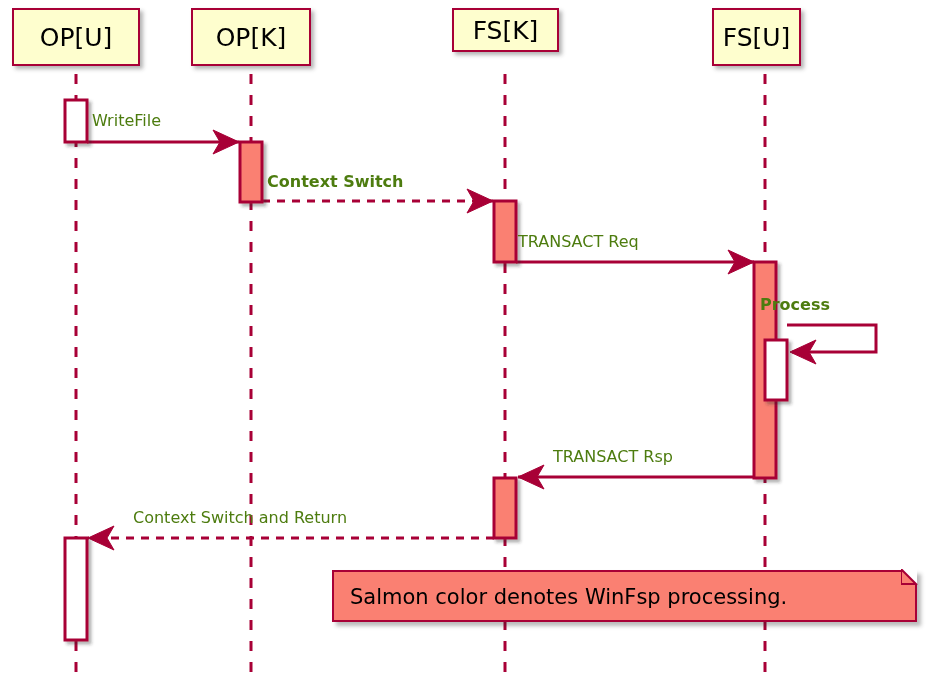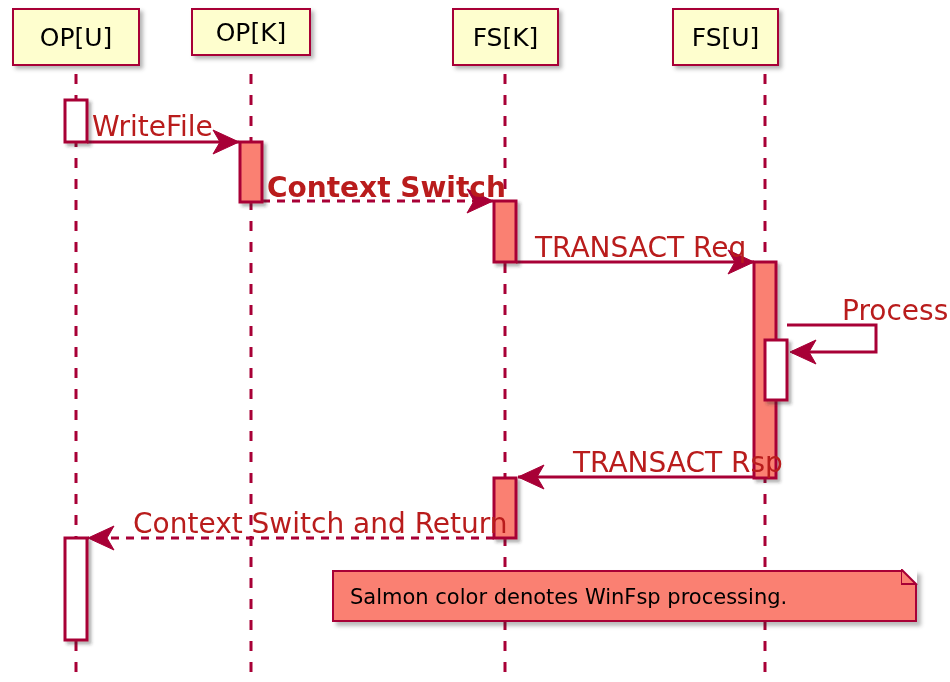--- a/index.html
+++ b/index.html
@@ -38,22 +38,22 @@
   }
   .participant-label {
     font-size: 25px;
     color: #000000;
     line-height: 1;
     white-space: nowrap;
     font-family: "DejaVu Sans", sans-serif;
   }
   .msg-label {
     position: absolute;
-    font-size: 28px;
-    color: #b91c1c;
+    font-size: 16px;
+    color: #4d7c0f;
     white-space: nowrap;
     line-height: 1;
     font-family: "DejaVu Sans", sans-serif;
   }
   .note-box {
     position: absolute;
     box-sizing: border-box;
     background: #FA8072;
     border: 2px solid #A80036;
     box-shadow: 4px 4px 4px rgba(40,40,40,0.32);
@@ -131,37 +131,37 @@
         <rect x="765" y="340" width="22" height="60" fill="#FFFFFF" stroke="#A80036" stroke-width="3" filter="url(#boxshadow)"></rect>
         <rect x="494" y="478" width="22" height="60" fill="#FA8072" stroke="#A80036" stroke-width="3" filter="url(#boxshadow)"></rect>
         <rect x="65" y="538" width="22" height="102" fill="#FFFFFF" stroke="#A80036" stroke-width="3" filter="url(#boxshadow)"></rect>
       </g>
   </svg>
 
   <div id="participants-layer">
       <div class="participant-box" style="left: 12px; top: 8px; width: 128px; height: 58px;">
         <span class="participant-label">OP[U]</span>
       </div>
-      <div class="participant-box" style="left: 191px; top: 8px; width: 120px; height: 48px;">
+      <div class="participant-box" style="left: 191px; top: 8px; width: 120px; height: 58px;">
         <span class="participant-label">OP[K]</span>
       </div>
-      <div class="participant-box" style="left: 452px; top: 8px; width: 107px; height: 58px;">
+      <div class="participant-box" style="left: 452px; top: 8px; width: 107px; height: 44px;">
         <span class="participant-label">FS[K]</span>
       </div>
-      <div class="participant-box" style="left: 672px; top: 8px; width: 107px; height: 58px; align-items: center;">
+      <div class="participant-box" style="left: 712px; top: 8px; width: 89px; height: 58px; align-items: center;">
         <span class="participant-label">FS[U]</span>
       </div>
     </div>
 
   <div id="labels-layer">
       <div class="msg-label" style="left: 92px; top: 113px;">WriteFile</div>
       <div class="msg-label" style="left: 267px; top: 174px; font-weight: bold;">Context Switch</div>
-      <div class="msg-label" style="left: 535px; top: 234px;">TRANSACT Req</div>
-      <div class="msg-label" style="left: 842px; top: 297px;">Process</div>
-      <div class="msg-label" style="left: 553px; top: 449px; margin-left: 20px;">TRANSACT Rsp</div>
+      <div class="msg-label" style="left: 518px; top: 234px;">TRANSACT Req</div>
+      <div class="msg-label" style="left: 760px; top: 297px; font-weight: bold;">Process</div>
+      <div class="msg-label" style="left: 553px; top: 449px;">TRANSACT Rsp</div>
       <div class="msg-label" style="left: 133px; top: 510px;">Context Switch and Return</div>
     </div>
 
   <div id="note-layer">
       <div class="note-box" style="left: 332px; top: 570px; width: 585px; height: 52px;"></div>
       <svg width="18" height="18" viewBox="0 0 18 18" style="position: absolute; left: 901px; top: 569px;">
         <polygon points="0,0 16,0 16,16" fill="#FFFFFF"></polygon>
         <polyline points="0,0 0,15 15,15" fill="none" stroke="#A80036" stroke-width="2"></polyline>
         <line x1="0" y1="0" x2="16" y2="16" stroke="#A80036" stroke-width="2"></line>
       </svg>

